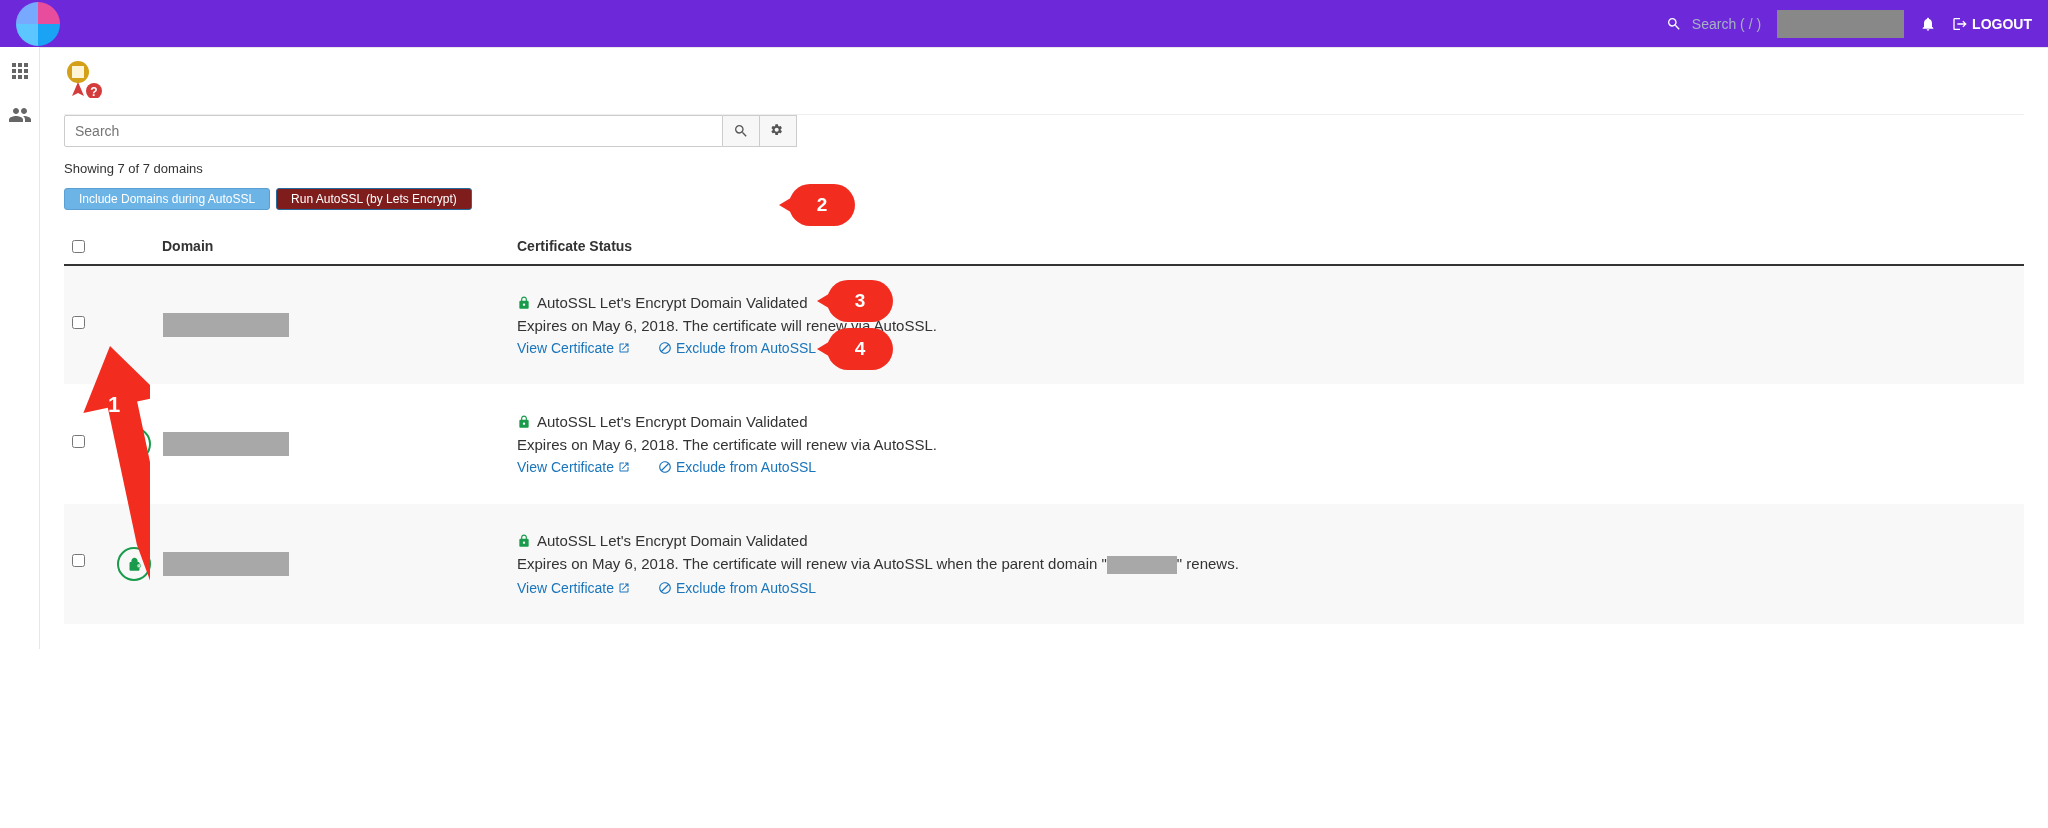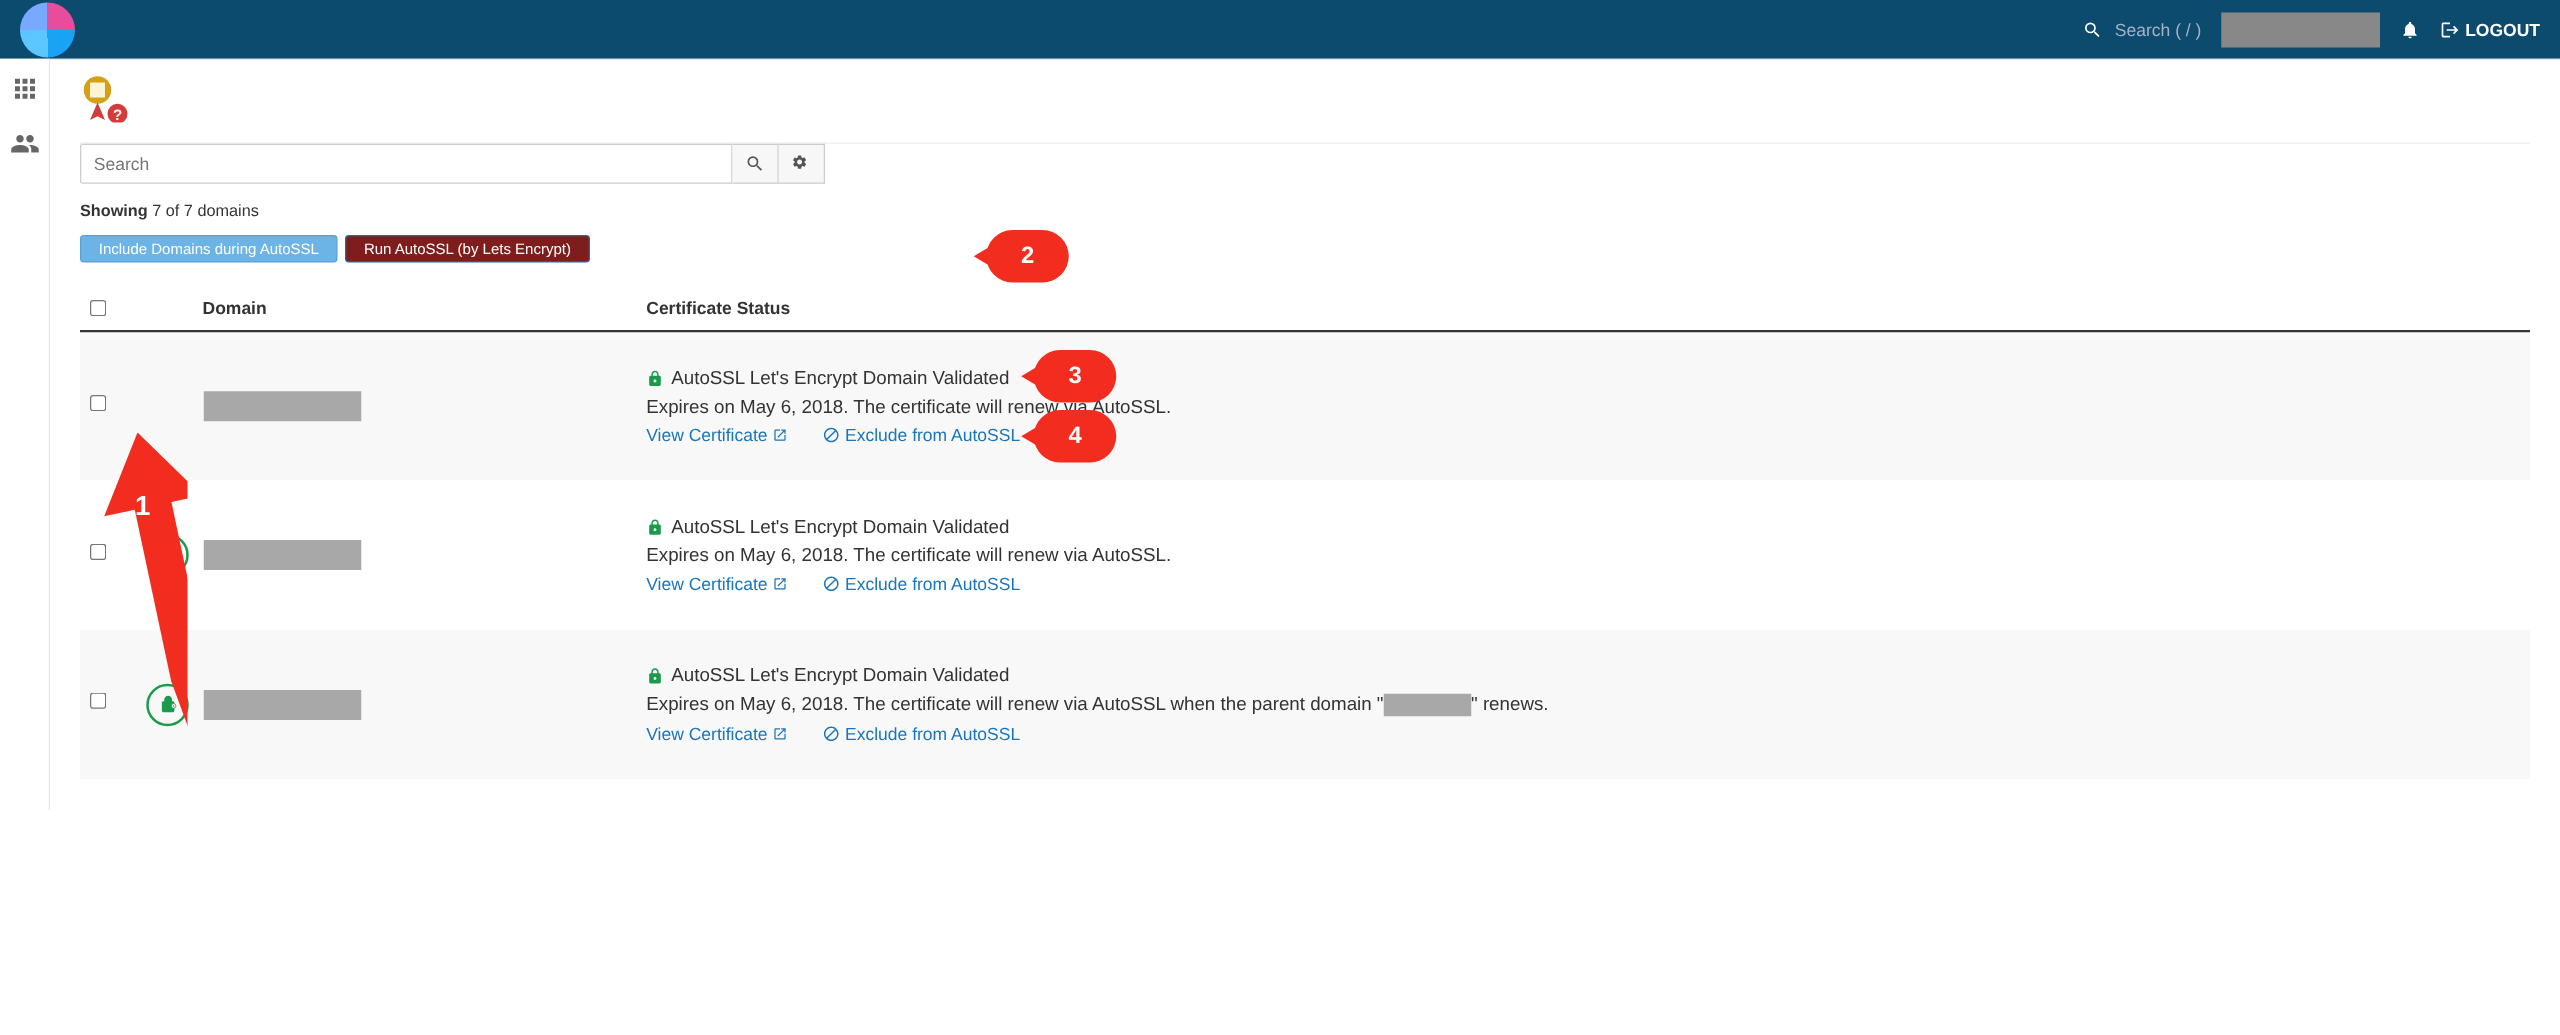--- a/index.html
+++ b/index.html
@@ -1,43 +1,43 @@
 <!DOCTYPE html>
 <html><head>
 <meta charset="utf-8">
 <style>
 * { box-sizing: border-box; margin: 0; padding: 0; }
 body { font-family: -apple-system, BlinkMacSystemFont, "Segoe UI", Helvetica, Arial, sans-serif; font-size: 14px; color: #333; background: #fff; }
 
-.topbar { background: #0c4a6e; color: #fff; height: 47px; display: flex; align-items: center; padding: 0 16px; gap: 16px; }
+.topbar { background: #6d28d9; color: #fff; height: 47px; display: flex; align-items: center; padding: 0 16px; gap: 16px; }
 .logo { width: 44px; height: 44px; border-radius: 50%; background: conic-gradient(#e84d9d 0 25%, #1aa2f4 25% 50%, #5bc6ff 50% 75%, #7af 75% 100%); display: flex; align-items: center; justify-content: center; font-size: 7px; color: #222; font-weight: 700; }
 .topbar-spacer { flex: 1; }
 .search-area { display: flex; align-items: center; gap: 10px; }
 .search-label { color: #a5b3c2; font-size: 14px; }
 .user-box { width: 127px; height: 28px; background: #888; }
 .logout { display: flex; align-items: center; gap: 4px; font-weight: 600; font-size: 14px; }
 
 .shell { display: flex; }
 .sidebar { width: 40px; background: #fff; border-right: 1px solid #e7e7e7; padding-top: 12px; display: flex; flex-direction: column; align-items: center; gap: 20px; }
 .sidebar svg { width: 24px; height: 24px; fill: #666; }
 
 .main { flex: 1; padding: 10px 24px 24px; border-top: 1px solid #e7e7e7; }
 .page-header { display: flex; align-items: center; gap: 14px; padding-bottom: 16px; border-bottom: 1px solid #eee; }
 .page-icon { width: 40px; height: 40px; position: relative; }
 .page-title { font-size: 34px; font-weight: 400; color: #333; }
 
 .intro { margin: 18px 0 20px; font-size: 15px; }
 .intro a { color: #1a75bc; text-decoration: none; }
 
 .search-row { display: flex; margin-bottom: 14px; }
-.search-input { width: 522px; height: 32px; border: 1px solid #ccc; padding: 0 10px; font-size: 14px; border-radius: 2px 0 0 2px; }
+.search-input { width: 659px; height: 32px; border: 1px solid #ccc; padding: 0 10px; font-size: 14px; border-radius: 2px 0 0 2px; }
 .search-btn, .settings-btn { width: 37px; height: 32px; border: 1px solid #ccc; border-left: none; background: #f7f7f7; display: flex; align-items: center; justify-content: center; cursor: pointer; }
 
 .showing { font-size: 13px; margin-bottom: 12px; }
-.showing b { font-weight: 700; }
+.showing b { font-weight: 400; }
 
 .button-row { display: flex; gap: 6px; margin-bottom: 18px; position: relative; }
 .btn { border: 1px solid transparent; padding: 3px 14px; font-size: 12px; color: #fff; border-radius: 3px; cursor: pointer; }
 .btn-light { background: #6cb3e6; border-color: #5aa0d4; }
 .btn-primary { background: #7f1d1d; border-color: #256b9d; }
 
 .callout { position: absolute; width: 66px; height: 42px; background: #f22c1f; border-radius: 21px; display: flex; align-items: center; justify-content: center; color: #fff; font-size: 19px; font-weight: 600; }
 .callout.arrow-left::before { content: ""; position: absolute; left: -22px; top: 50%; transform: translateY(-50%); border: 12px solid transparent; border-right: 20px solid #f22c1f; }
 
 .table { width: 100%; }

